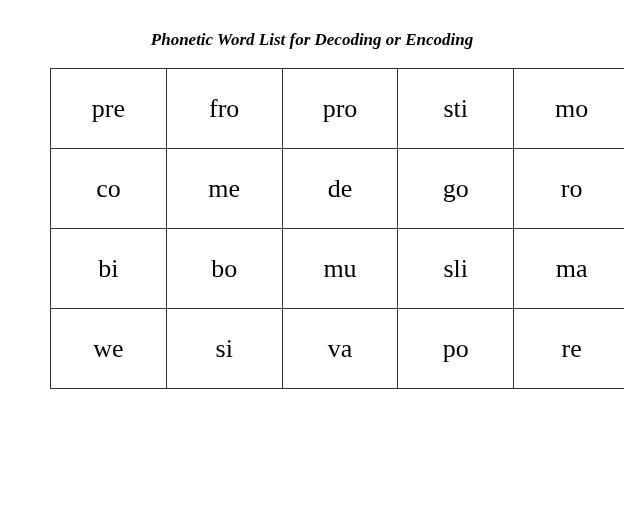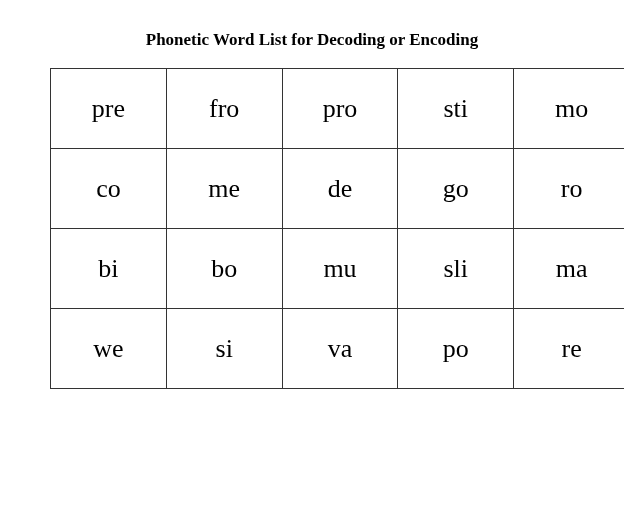--- a/index.html
+++ b/index.html
@@ -23,20 +23,21 @@
       width: 580px;
       padding-top: 10px;
     }
 
     .page-title {
       text-align: center;
       font-size: 17px;
       font-weight: bold;
       margin-bottom: 18px;
       font-family: Georgia, serif;
+      font-style: italic;
     }
 
     .word-table {
       width: 100%;
       border-collapse: collapse;
       border: 1.5px solid #333;
       margin-left: 28px;
     }
 
     .word-table td {

